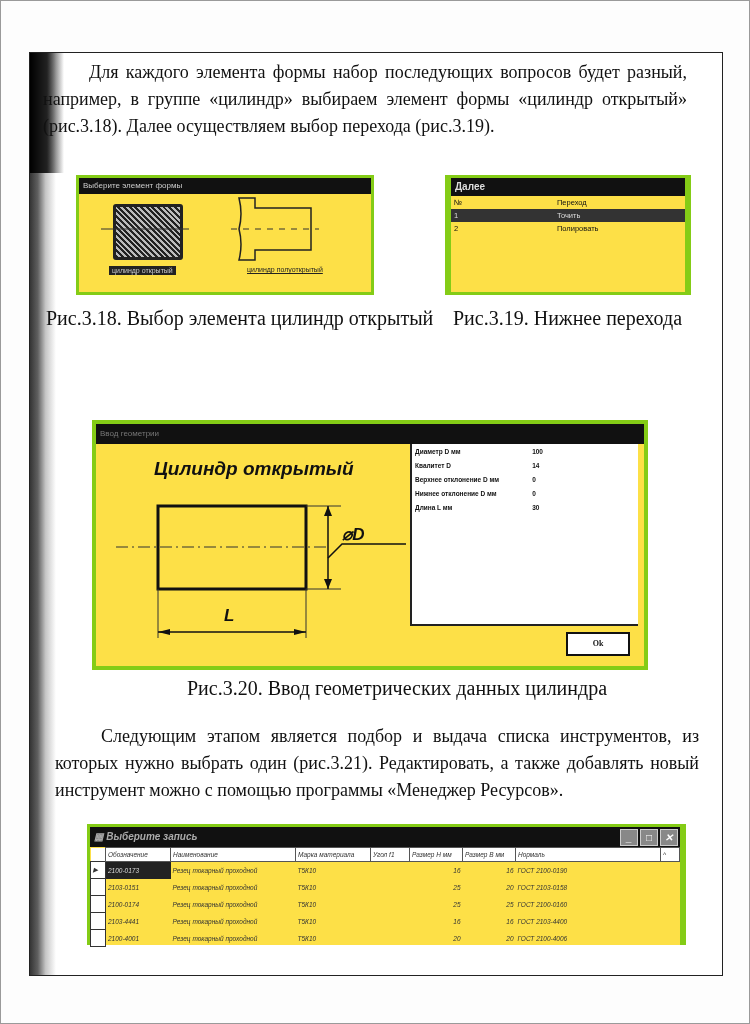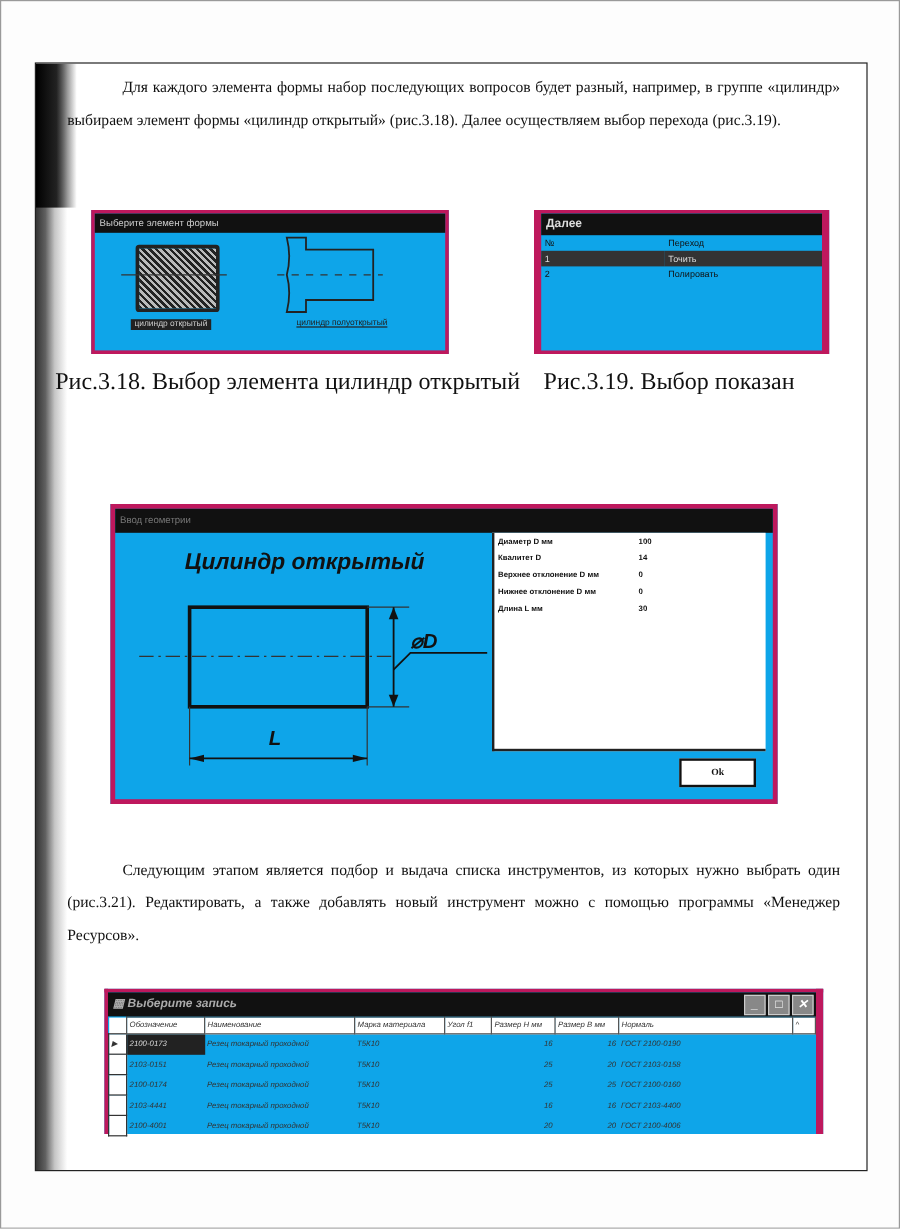--- a/index.html
+++ b/index.html
@@ -12,28 +12,28 @@
     position: absolute; left: 29px; top: 52px; width: 692px; height: 922px;
     border: 1.5px solid #222; background: #fff; overflow: hidden;
   }
   .scan-shadow {
     position: absolute; left: 0; top: 0; width: 26px; height: 100%;
     background: linear-gradient(90deg, #111 0%, #444 30%, rgba(120,120,120,0.5) 60%, rgba(255,255,255,0) 100%);
     opacity: 0.85;
   }
   .scan-shadow.top { height: 120px; width: 34px; background: linear-gradient(90deg,#000 0%,#222 50%,rgba(255,255,255,0) 100%); opacity:1;}
   .para {
-    position: absolute; left: 26px; width: 644px; font-size: 13px; line-height: 27px;
+    position: absolute; left: 13px; width: 644px; font-size: 18px; line-height: 27px;
     text-align: justify; text-align-last: left;
   }
   .para .indent { display: inline-block; width: 46px; }
   .caption { position: absolute; font-size: 20px; white-space: nowrap; }
 
   
-  .win { position: absolute; background: #0ea5e9; border: 3px solid #be185d; }
+  .win { position: absolute; background: #fde047; border: 3px solid #84cc16; }
   .win .titlebar { background: #111; color: #ccc; font-family: "Liberation Sans", sans-serif; font-size: 8px; height: 14px; line-height: 14px; padding-left: 4px; white-space: nowrap; overflow: hidden;}
   .fig318 { left: 46px; top: 122px; width: 292px; height: 114px; }
   .fig318 .titlebar { height: 16px; line-height: 16px; }
   .hatched { position: absolute; left: 34px; top: 26px; width: 64px; height: 50px;
     background: repeating-linear-gradient(45deg,#222 0 2px,#bbb 2px 4px); border: 3px solid #222; border-radius: 3px; }
   .lbl-sel { position: absolute; left: 30px; top: 88px; background:#222; color:#ccc; font-family:"Liberation Sans",sans-serif; font-size:7px; padding:1px 3px; }
   .lbl-half { position: absolute; left: 168px; top: 88px; color:#222; font-family:"Liberation Sans",sans-serif; font-size:7px; text-decoration: underline; }
 
   .fig319 { left: 415px; top: 122px; width: 234px; height: 114px; border-left-width: 6px; border-right-width: 6px; }
   .fig319 .titlebar { font-size: 10px; height: 18px; line-height: 18px; font-weight: bold; color:#ddd;}
@@ -99,21 +99,21 @@
       </tr>
       <tr>
         <td>2</td>
         <td>Полировать</td>
       </tr>
     </tbody>
       </table>
   </div>
 
   <div class="caption" style="left:16px; top:254px;">Рис.3.18. Выбор элемента цилиндр открытый</div>
-  <div class="caption" style="left:423px; top:254px;">Рис.3.19. Выбор показан</div>
+  <div class="caption" style="left:423px; top:254px;">Рис.3.19. Нижнее перехода</div>
 
 
   <div class="win fig320">
     <div class="titlebar">Ввод геометрии</div>
     <div class="title-big">Цилиндр открытый</div>
     <svg style="position:absolute;left:0;top:20px;width:314px;height:200px">
       <rect x="62" y="62" width="148" height="83" fill="none" stroke="#111" stroke-width="3"></rect>
       <line x1="20" y1="103" x2="230" y2="103" stroke="#333" stroke-dasharray="12,4,2,4" stroke-width="1.2"></line>
       <line x1="210" y1="62" x2="245" y2="62" stroke="#333" stroke-width="1"></line>
       <line x1="210" y1="145" x2="245" y2="145" stroke="#333" stroke-width="1"></line>
@@ -151,22 +151,23 @@
         <tr>
               <td>Длина L мм</td>
               <td class="val">30</td>
             </tr>
       </tbody>
         </table>
     </div>
     <div class="ok-btn">Ok</div>
   </div>
 
-
-  <p class="para" style="top:658px; margin:0;"><span class="indent"></span><span>Следующим этапом является подбор и выдача списка инструментов, из которых нужно выбрать один (рис.3.21). Редактировать, а также добавлять новый инструмент можно с помощью программы «Менеджер Ресурсов».</span></p>
+  <div class="caption" style="left:157px; top:624px;">Рис.3.20. Ввод геометрических данных цилиндра</div>
+
+  <p class="para" style="top:658px; margin:12px;"><span class="indent"></span><span>Следующим этапом является подбор и выдача списка инструментов, из которых нужно выбрать один (рис.3.21). Редактировать, а также добавлять новый инструмент можно с помощью программы «Менеджер Ресурсов».</span></p>
 
   <div class="win fig321">
     <div class="titlebar">
       <span>▦ </span><span>Выберите запись</span>
       <div class="winbtns">
         <span>_</span>
         <span>□</span>
         <span>✕</span>
       </div>
     </div>

